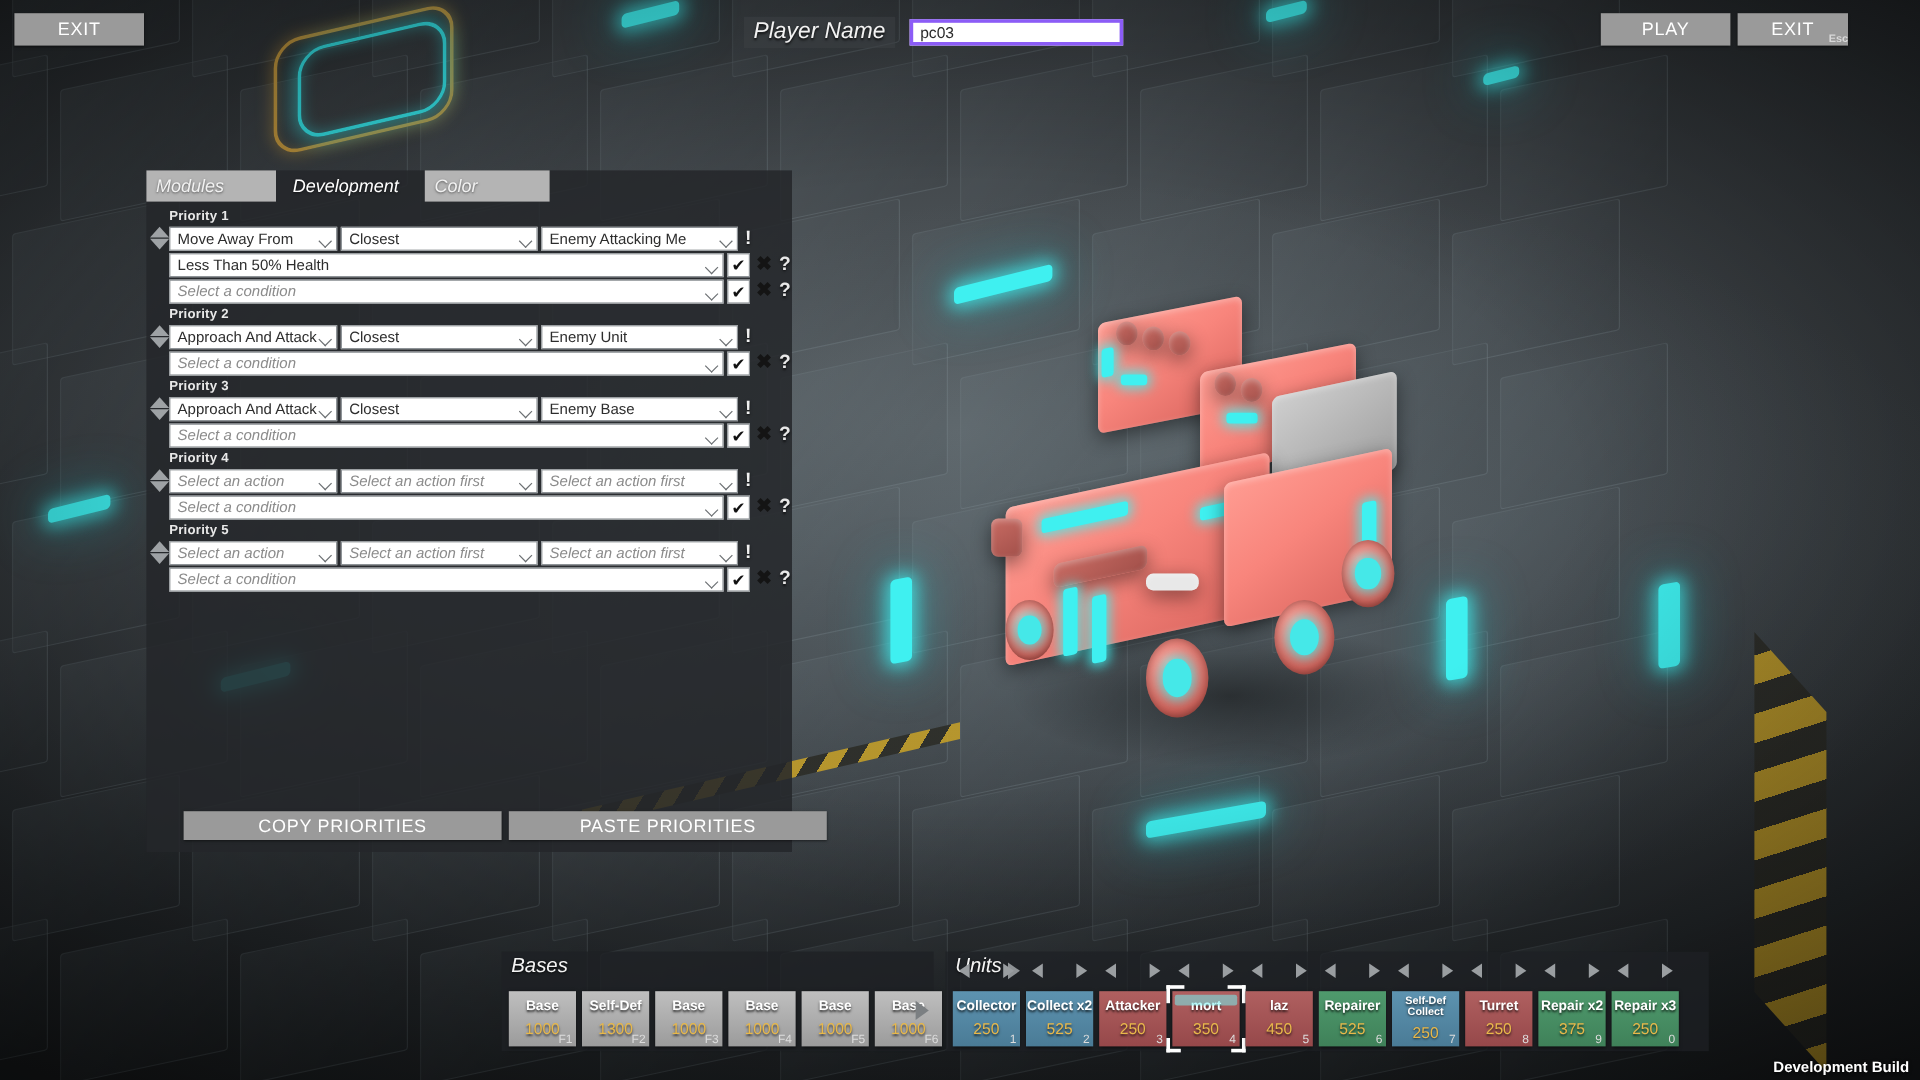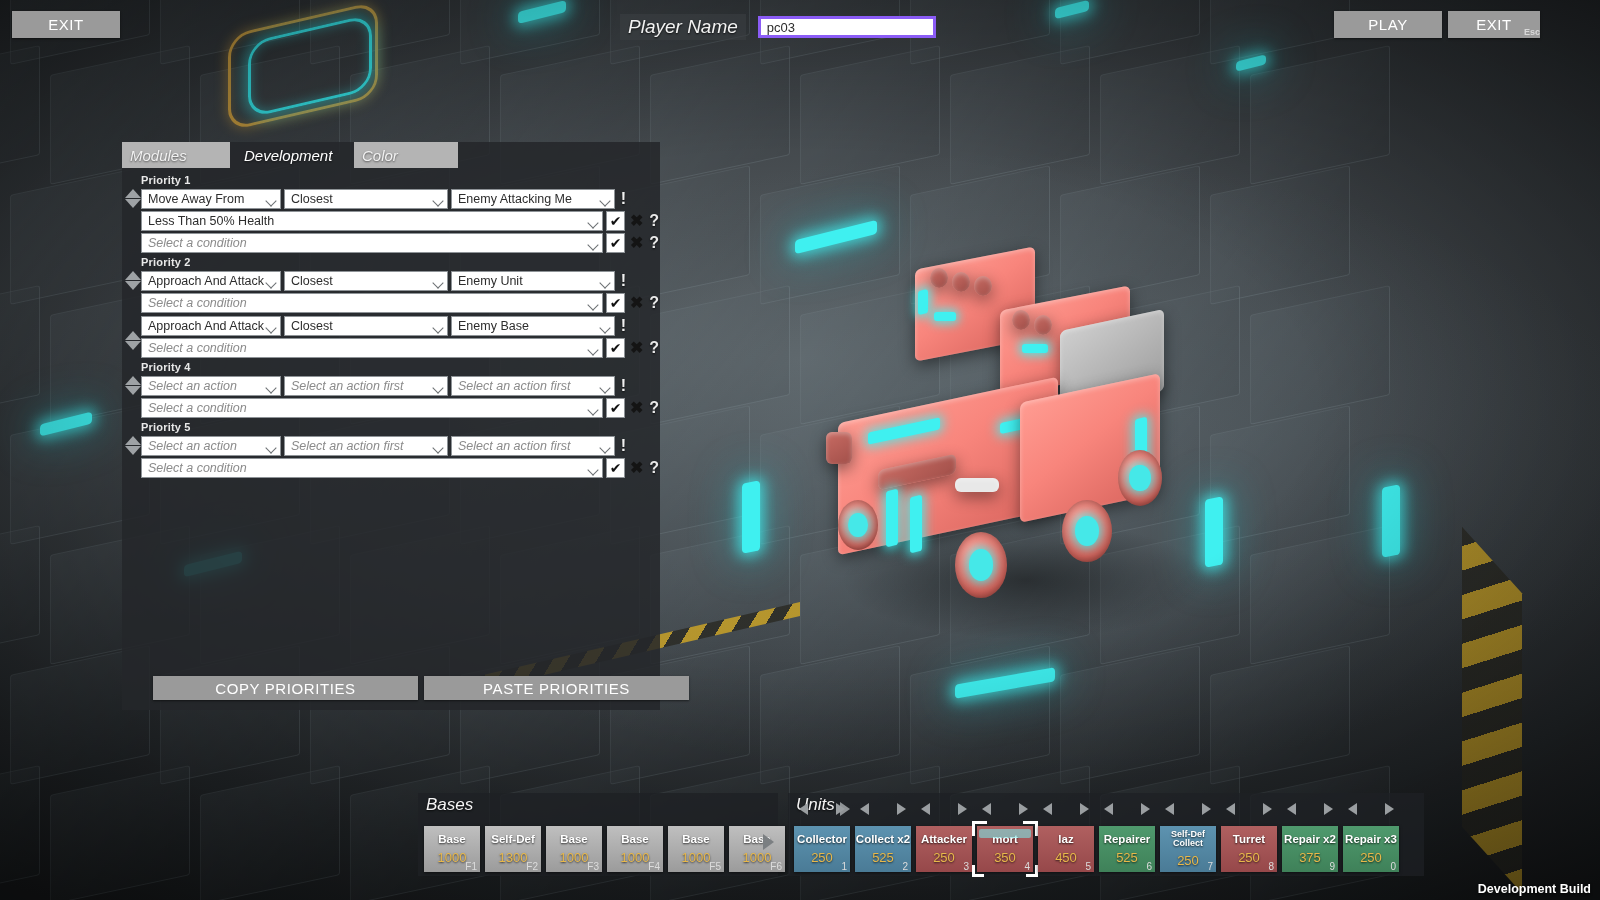--- a/index.html
+++ b/index.html
@@ -503,20 +503,21 @@
         <div class="bang">!</div>
       </div>
         <div class="row">
         <div class="sel-box sb-cond ph">Select a condition</div>
         <div class="chk">✔</div>
         <div class="xmark">✖</div>
         <div class="qmark">?</div>
       </div>
       </div>
       <div class="prio-group">
+      <div class="prio-title">Priority 3</div>
       <div class="reorder" style="top:16px;">
         <div class="arw up"></div>
         <div class="arw dn"></div>
       </div>
       <div class="row">
         <div class="sel-box sb-a">Approach And Attack</div>
         <div class="sel-box sb-b">Closest</div>
         <div class="sel-box sb-c">Enemy Base</div>
         <div class="bang">!</div>
       </div>

